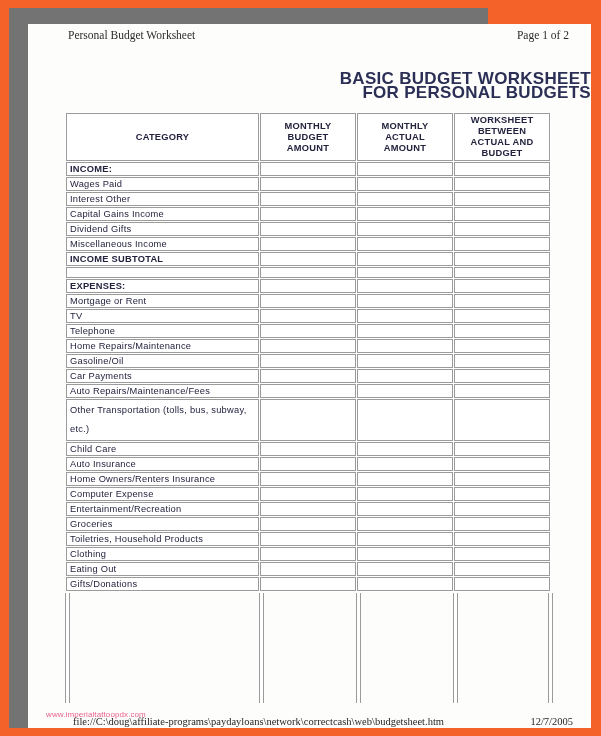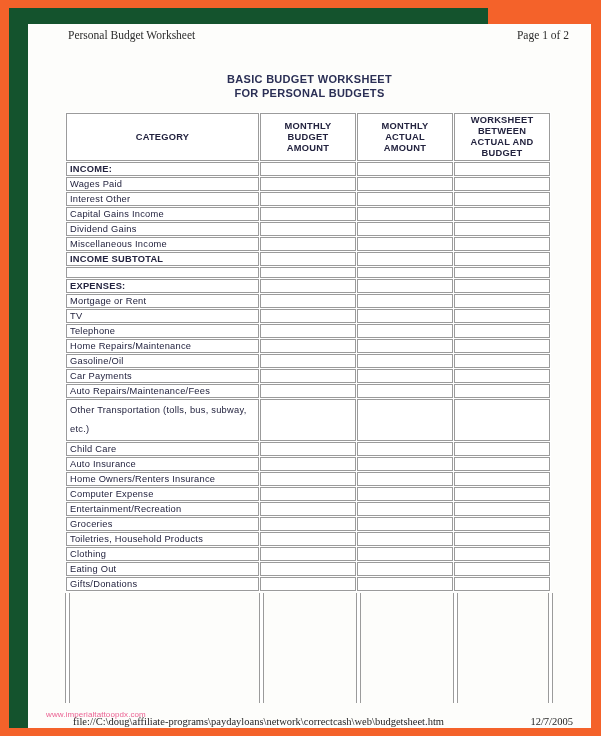--- a/index.html
+++ b/index.html
@@ -21,21 +21,21 @@
     width: 601px;
     height: 736px;
     background: #f4622a;
     box-sizing: border-box;
   }
   .frame-inner {
     position: absolute;
     left: 9px; top: 8px;
     width: 479px;
     height: 720px;
-    background: #14532d;
+    background: #737373;
     box-sizing: border-box;
   }
   .page {
     position: absolute;
     left: 19px; top: 16px;
     width: 563px;
     height: 704px;
     background: #fdfdfb;
     box-sizing: border-box;
     overflow: hidden;
@@ -60,22 +60,22 @@
     position: absolute;
     right: 22px; top: 5px;
     white-space: nowrap;
   }
 
   
   .doc-title {
     position: absolute;
     left: 0; top: 48px;
     width: 563px;
-    text-align: center;
-    font-size: 11px;
+    text-align: right;
+    font-size: 17px;
     font-weight: bold;
     color: #2b2f55;
     letter-spacing: 0.3px;
     line-height: 14px;
   }
   .doc-title div { white-space: nowrap; }
 
   
   .sheet-wrap {
     position: absolute;
@@ -231,21 +231,21 @@
                 <td class="c-act"></td>
                 <td class="c-dif"></td>
               </tr>
               <tr>
                 <td class="c-cat">Capital Gains Income</td>
                 <td class="c-bud"></td>
                 <td class="c-act"></td>
                 <td class="c-dif"></td>
               </tr>
               <tr>
-                <td class="c-cat">Dividend Gains</td>
+                <td class="c-cat">Dividend Gifts</td>
                 <td class="c-bud"></td>
                 <td class="c-act"></td>
                 <td class="c-dif"></td>
               </tr>
               <tr>
                 <td class="c-cat">Miscellaneous Income</td>
                 <td class="c-bud"></td>
                 <td class="c-act"></td>
                 <td class="c-dif"></td>
               </tr>

